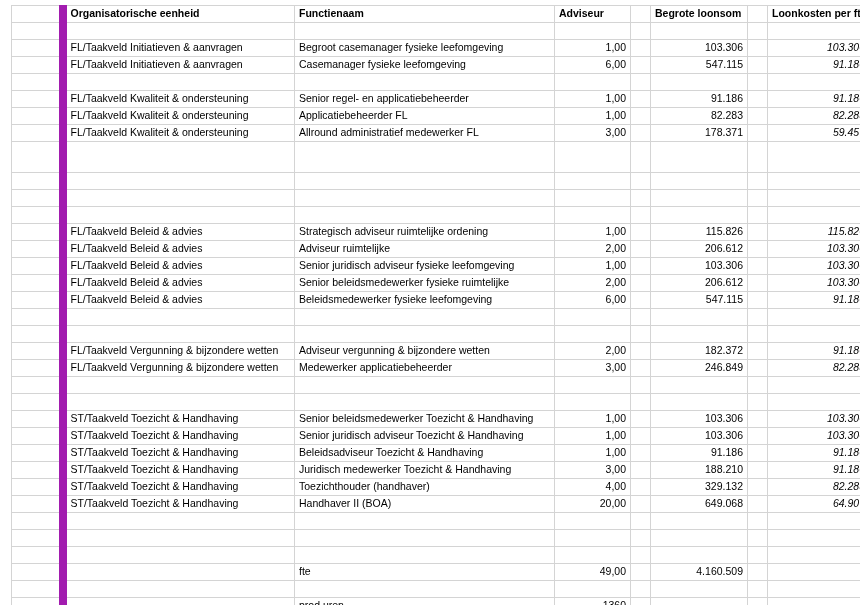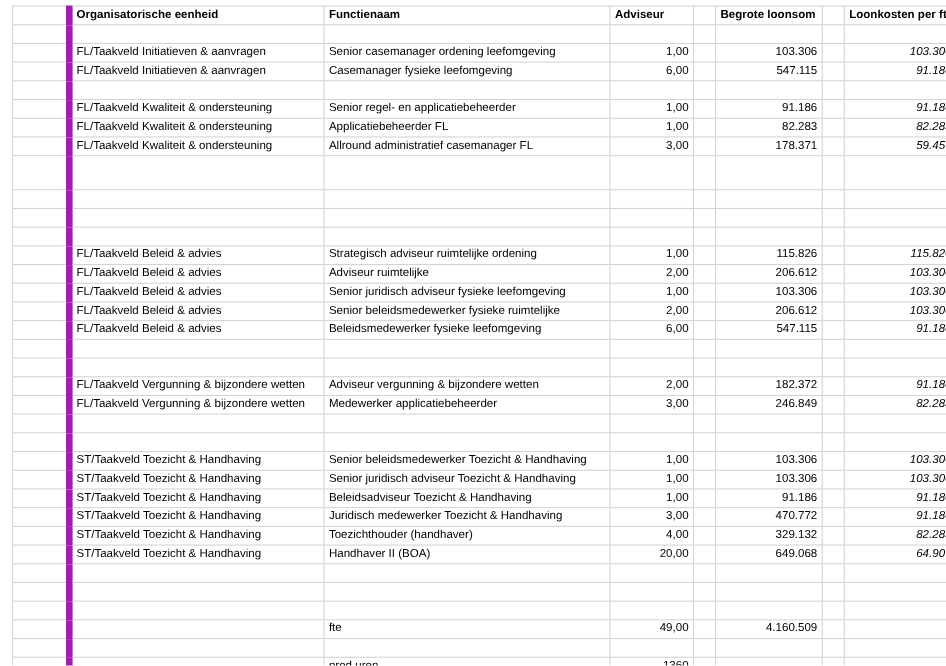--- a/index.html
+++ b/index.html
@@ -35,21 +35,21 @@
     font-size: 10.5px;
     line-height: 1.1;
     height: 16px;
     overflow: hidden;
     white-space: nowrap;
     vertical-align: middle;
   }
 
   
   table.grid td.edge-left {
-    border-left: 6px solid #a21caf;
+    border-left: 8px solid #a21caf;
   }
 
   
   col.c-pad   { width: 51px; }
   col.c-org   { width: 232px; }
   col.c-func  { width: 260px; }
   col.c-begr  { width: 76px; }
   col.c-gap1  { width: 20px; }
   col.c-loon  { width: 97px; }
   col.c-gap2  { width: 20px; }
@@ -105,21 +105,21 @@
           <td class="text"></td>
           <td class="num"></td>
           <td class="blank"></td>
           <td class="num"></td>
           <td class="blank"></td>
           <td class="num-i"></td>
         </tr>
         <tr class="r-norm">
           <td class="blank"></td>
           <td class="text edge-left">FL/Taakveld Initiatieven &amp; aanvragen</td>
-          <td class="text">Senior casemanager ordening leefomgeving</td>
+          <td class="text">Begroot casemanager fysieke leefomgeving</td>
           <td class="num">1,00</td>
           <td class="blank"></td>
           <td class="num">103.306</td>
           <td class="blank"></td>
           <td class="num-i">103.306</td>
         </tr>
         <tr class="r-norm">
           <td class="blank"></td>
           <td class="text edge-left">FL/Taakveld Initiatieven &amp; aanvragen</td>
           <td class="text">Casemanager fysieke leefomgeving</td>
@@ -155,21 +155,21 @@
           <td class="text">Applicatiebeheerder FL</td>
           <td class="num">1,00</td>
           <td class="blank"></td>
           <td class="num">82.283</td>
           <td class="blank"></td>
           <td class="num-i">82.283</td>
         </tr>
         <tr class="r-norm">
           <td class="blank"></td>
           <td class="text edge-left">FL/Taakveld Kwaliteit &amp; ondersteuning</td>
-          <td class="text">Allround administratief casemanager FL</td>
+          <td class="text">Allround administratief medewerker FL</td>
           <td class="num">3,00</td>
           <td class="blank"></td>
           <td class="num">178.371</td>
           <td class="blank"></td>
           <td class="num-i">59.457</td>
         </tr>
         <tr class="r-tall">
           <td class="blank"></td>
           <td class="text edge-left"></td>
           <td class="text"></td>
@@ -348,21 +348,21 @@
           <td class="num">91.186</td>
           <td class="blank"></td>
           <td class="num-i">91.186</td>
         </tr>
         <tr class="r-norm">
           <td class="blank"></td>
           <td class="text edge-left">ST/Taakveld Toezicht &amp; Handhaving</td>
           <td class="text">Juridisch medewerker Toezicht &amp; Handhaving</td>
           <td class="num">3,00</td>
           <td class="blank"></td>
-          <td class="num">470.772</td>
+          <td class="num">188.210</td>
           <td class="blank"></td>
           <td class="num-i">91.186</td>
         </tr>
         <tr class="r-norm">
           <td class="blank"></td>
           <td class="text edge-left">ST/Taakveld Toezicht &amp; Handhaving</td>
           <td class="text">Toezichthouder (handhaver)</td>
           <td class="num">4,00</td>
           <td class="blank"></td>
           <td class="num">329.132</td>

